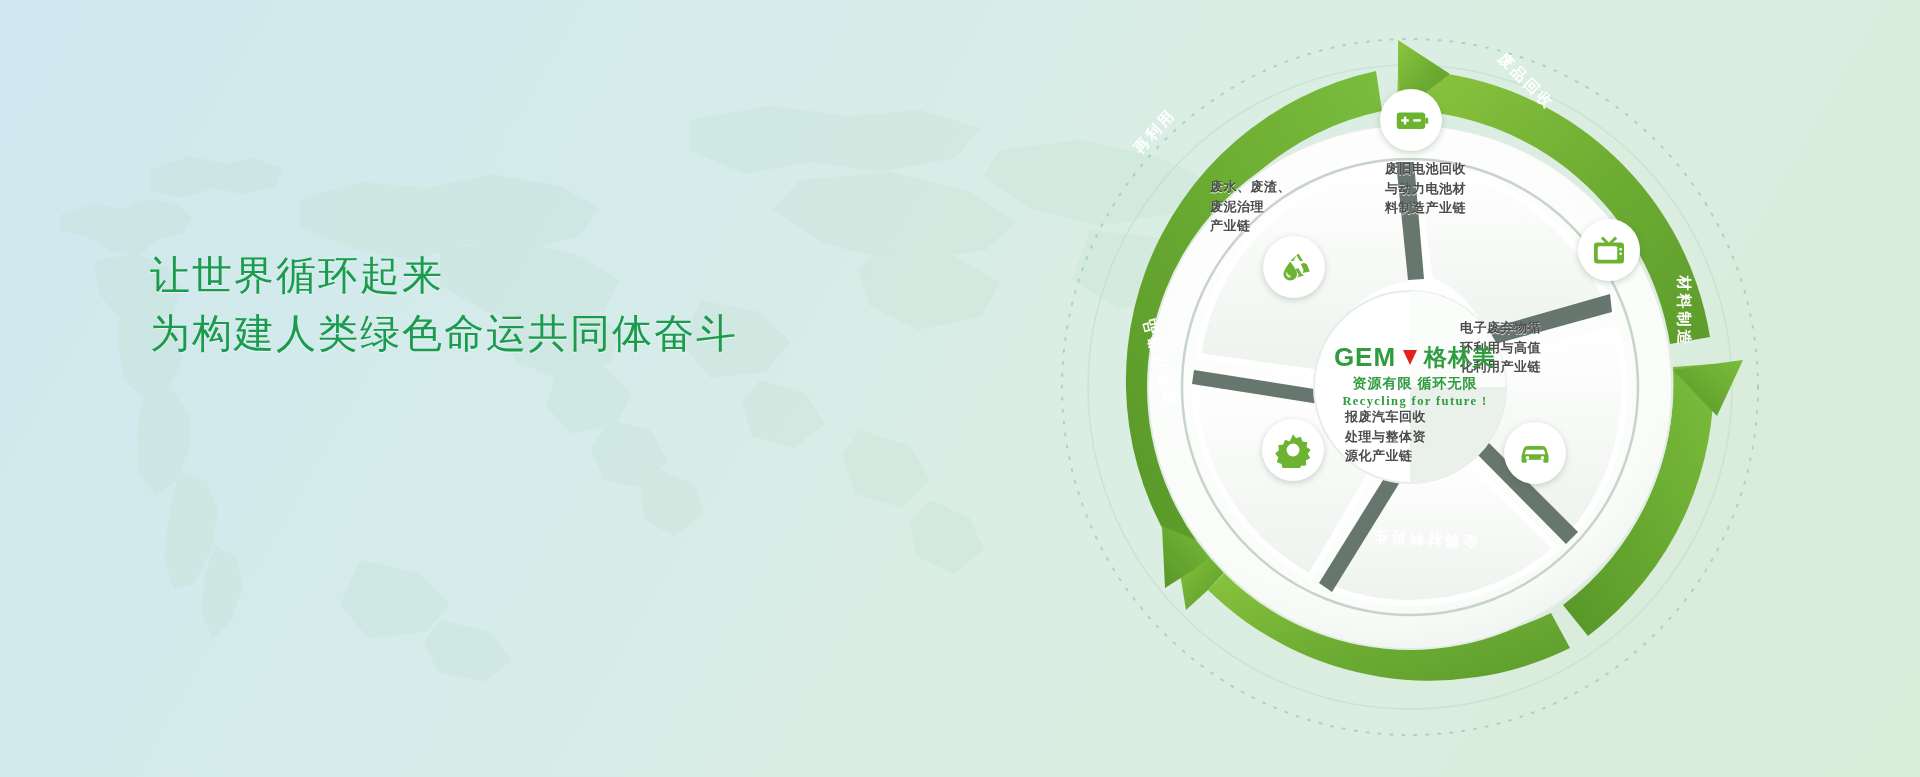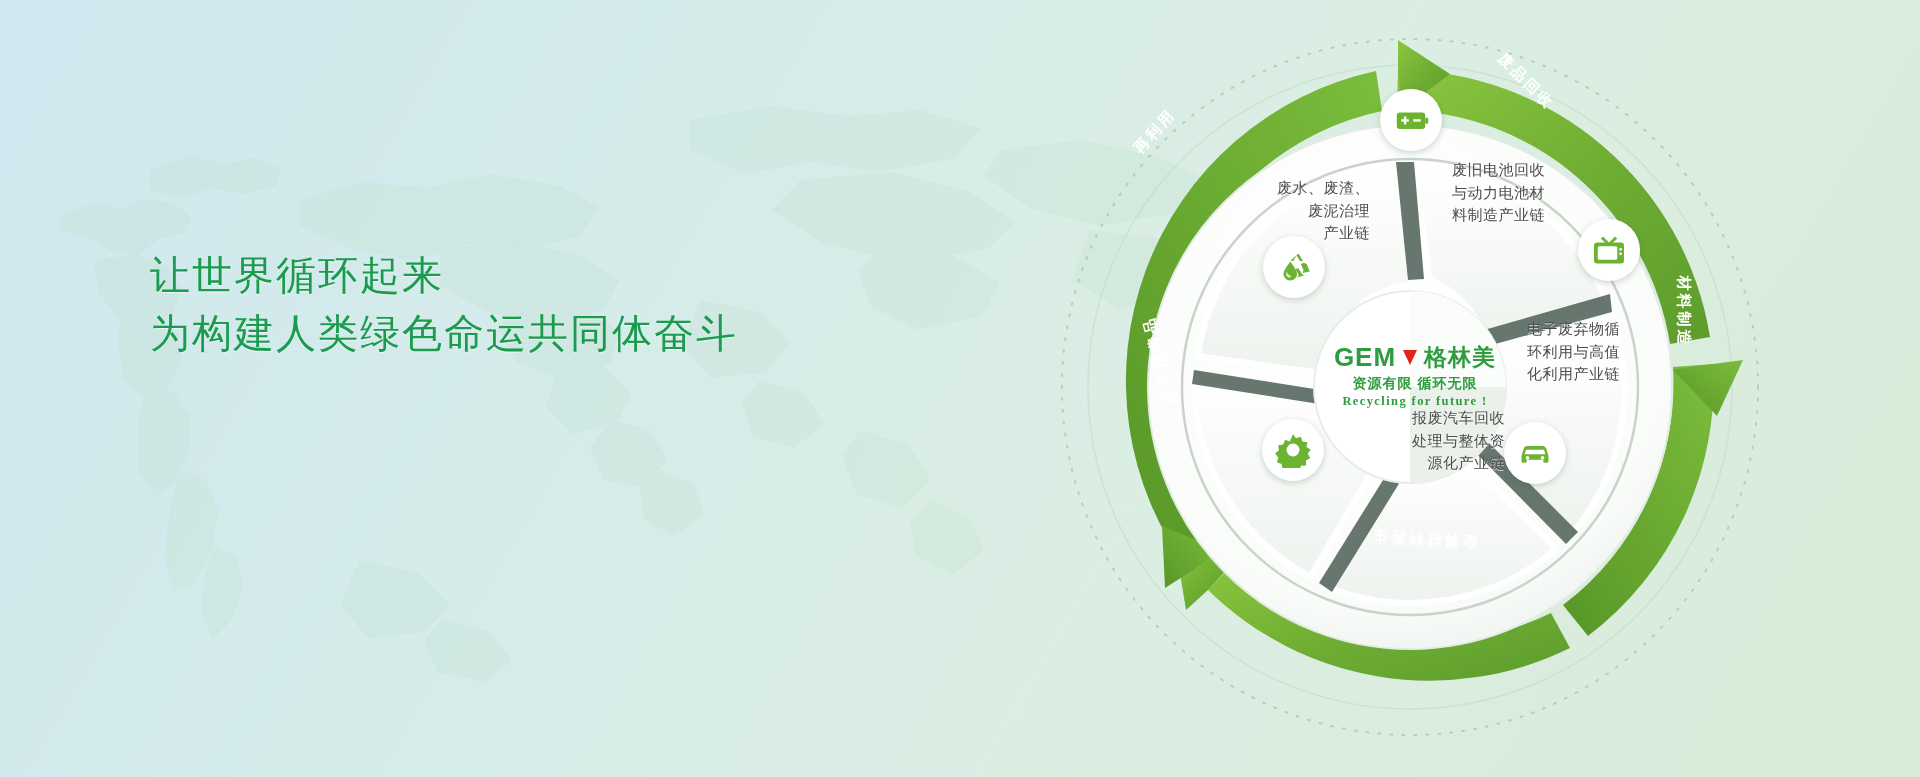--- a/index.html
+++ b/index.html
@@ -15,22 +15,22 @@
   .headline{
     position:absolute;left:150px;top:246px;
     color:#1a9b4e;letter-spacing:2px;line-height:1.45;
     font-size:40px;font-weight:500;
     text-shadow:0 1px 1px rgba(255,255,255,.6);
   }
   .headline div{white-space:nowrap;}
   
   #diagram{position:absolute;left:1010px;top:-8px;width:800px;height:790px;}
   .dgtxt{
-    position:absolute;color:#4c4c4c;font-size:15px;line-height:1.5;
-    text-align:right;font-weight:400;letter-spacing:.5px;white-space:pre-line;
+    position:absolute;color:#4c4c4c;font-size:13px;line-height:1.5;
+    text-align:left;font-weight:700;letter-spacing:.5px;white-space:pre-line;
     text-shadow:0 1px 0 rgba(255,255,255,.8);
   }
   .ringlabel{
     position:absolute;color:#ffffff;font-size:15px;font-weight:700;
     letter-spacing:3px;white-space:nowrap;transform-origin:50% 50%;
   }
   .icobubble{
     position:absolute;width:62px;height:62px;border-radius:50%;
     background:#fff;box-shadow:0 2px 6px rgba(60,90,60,.25);
     display:flex;align-items:center;justify-content:center;

